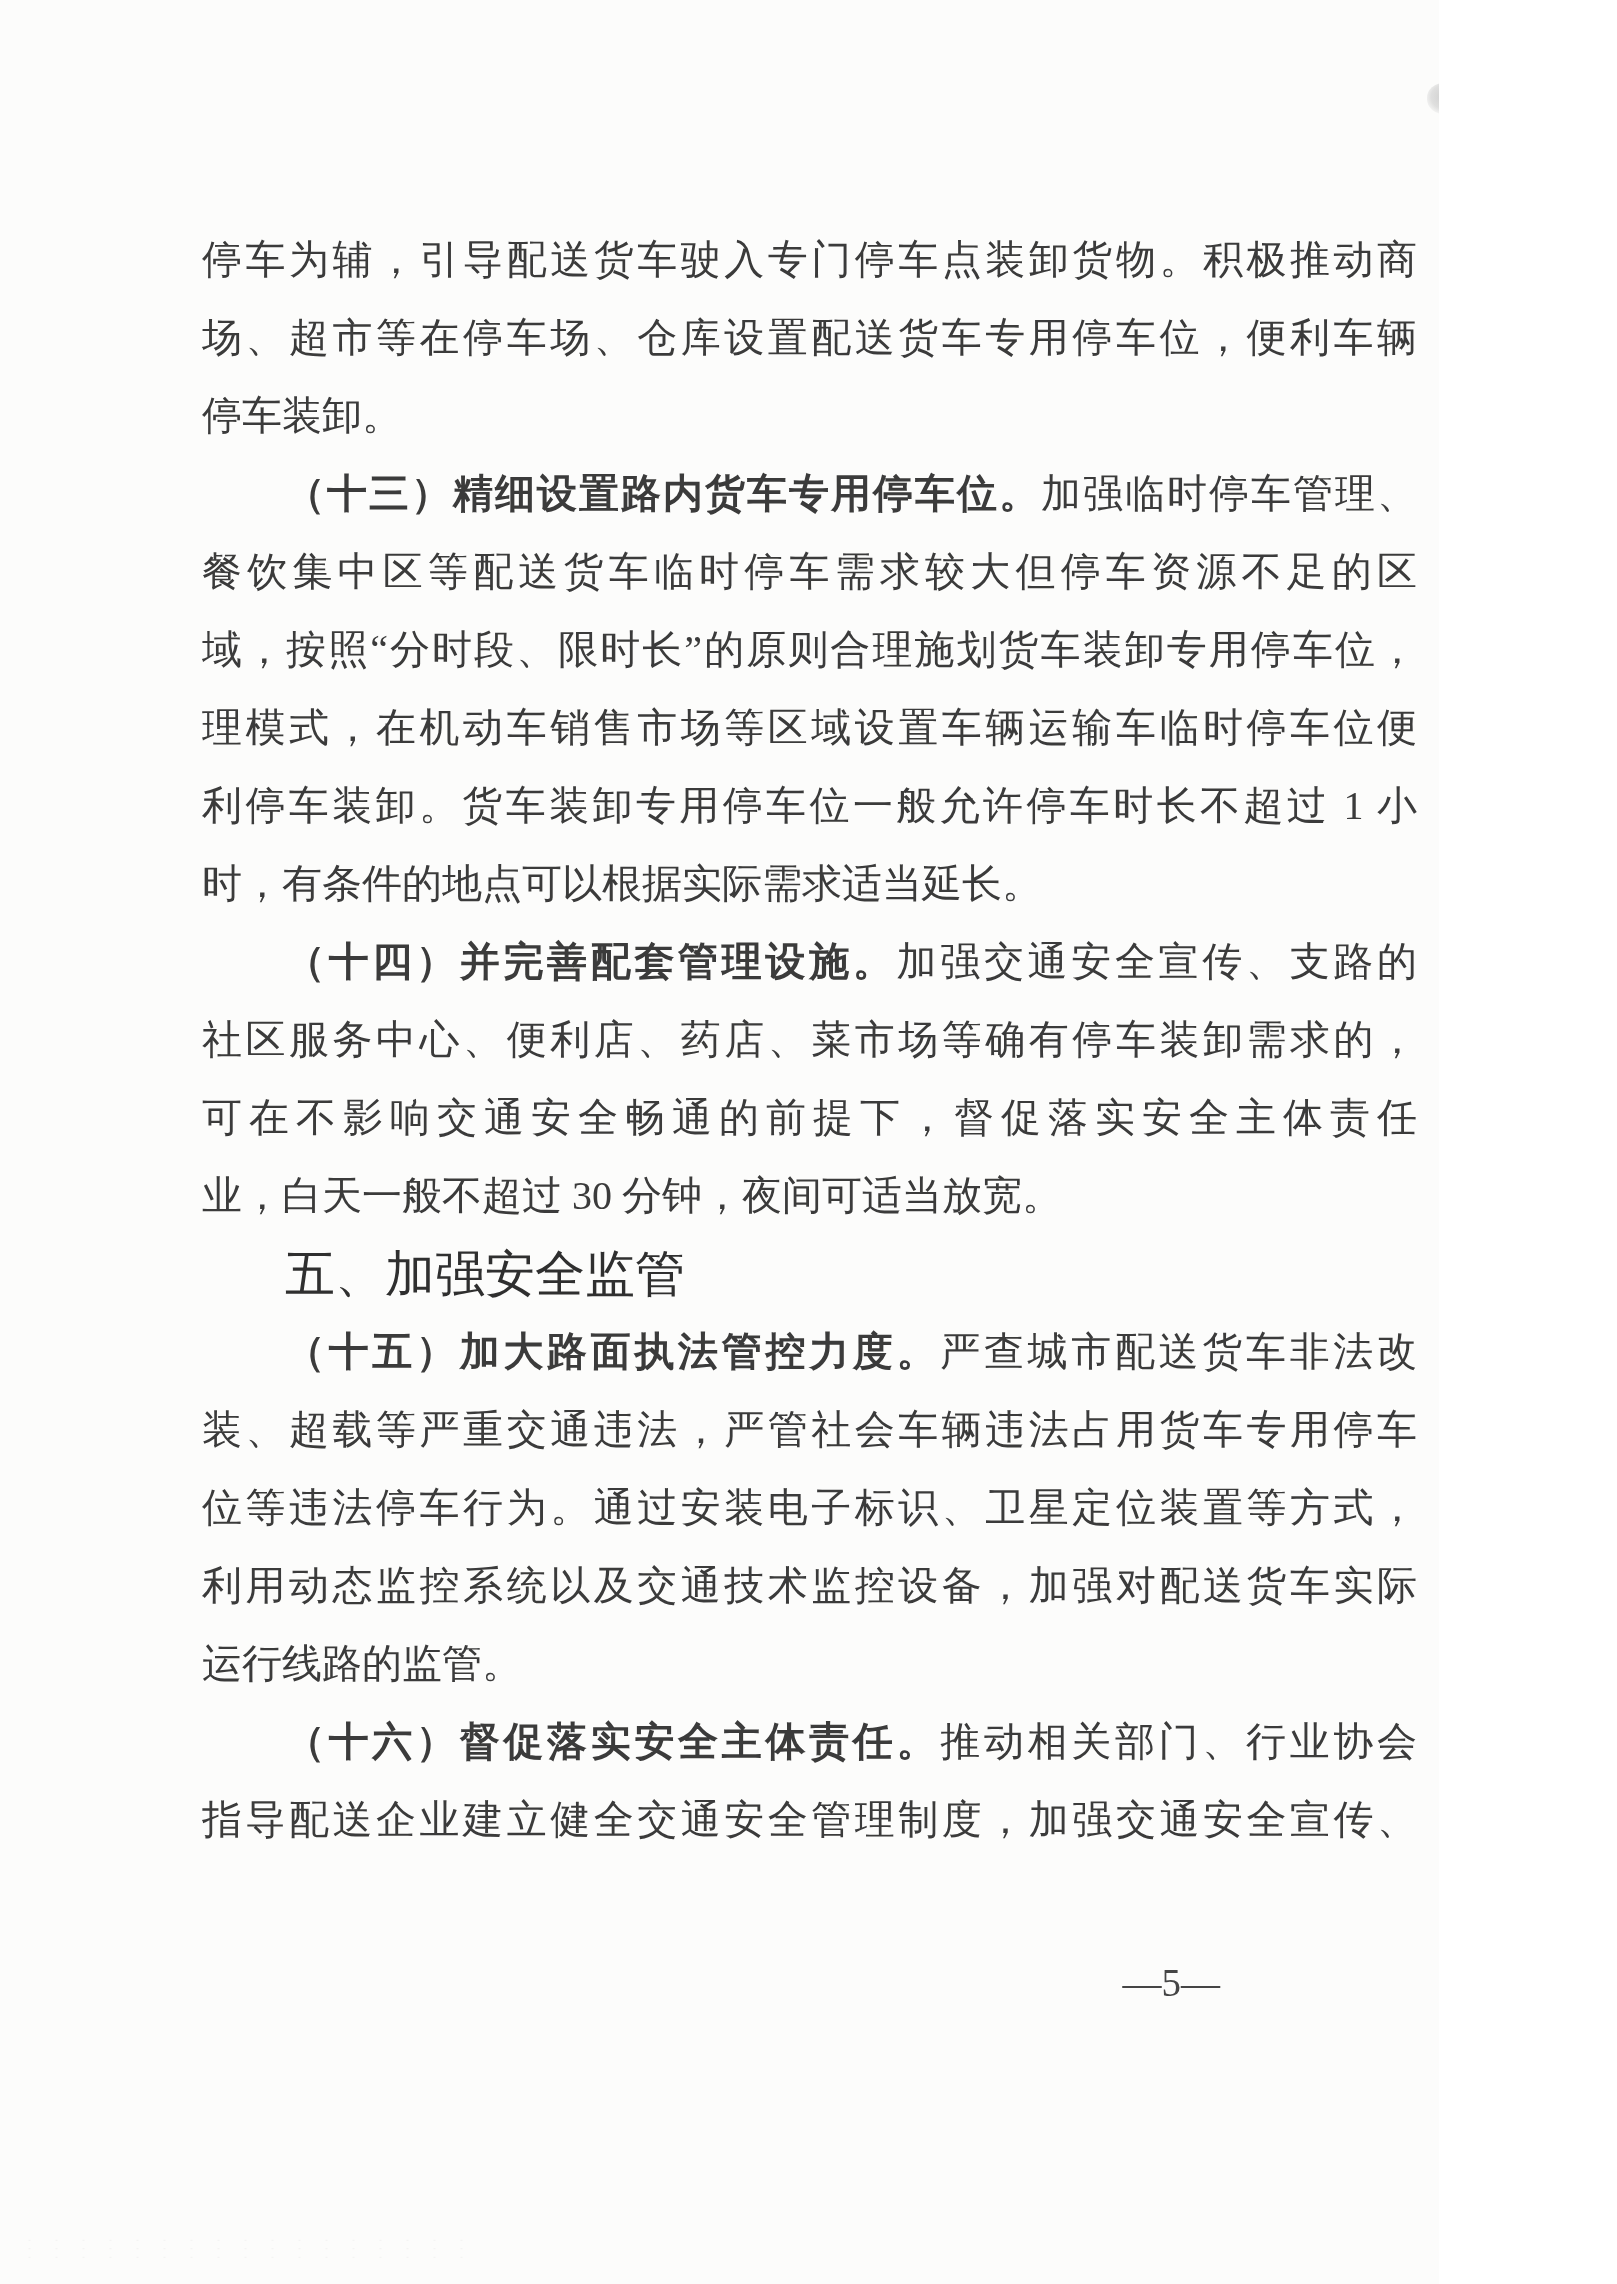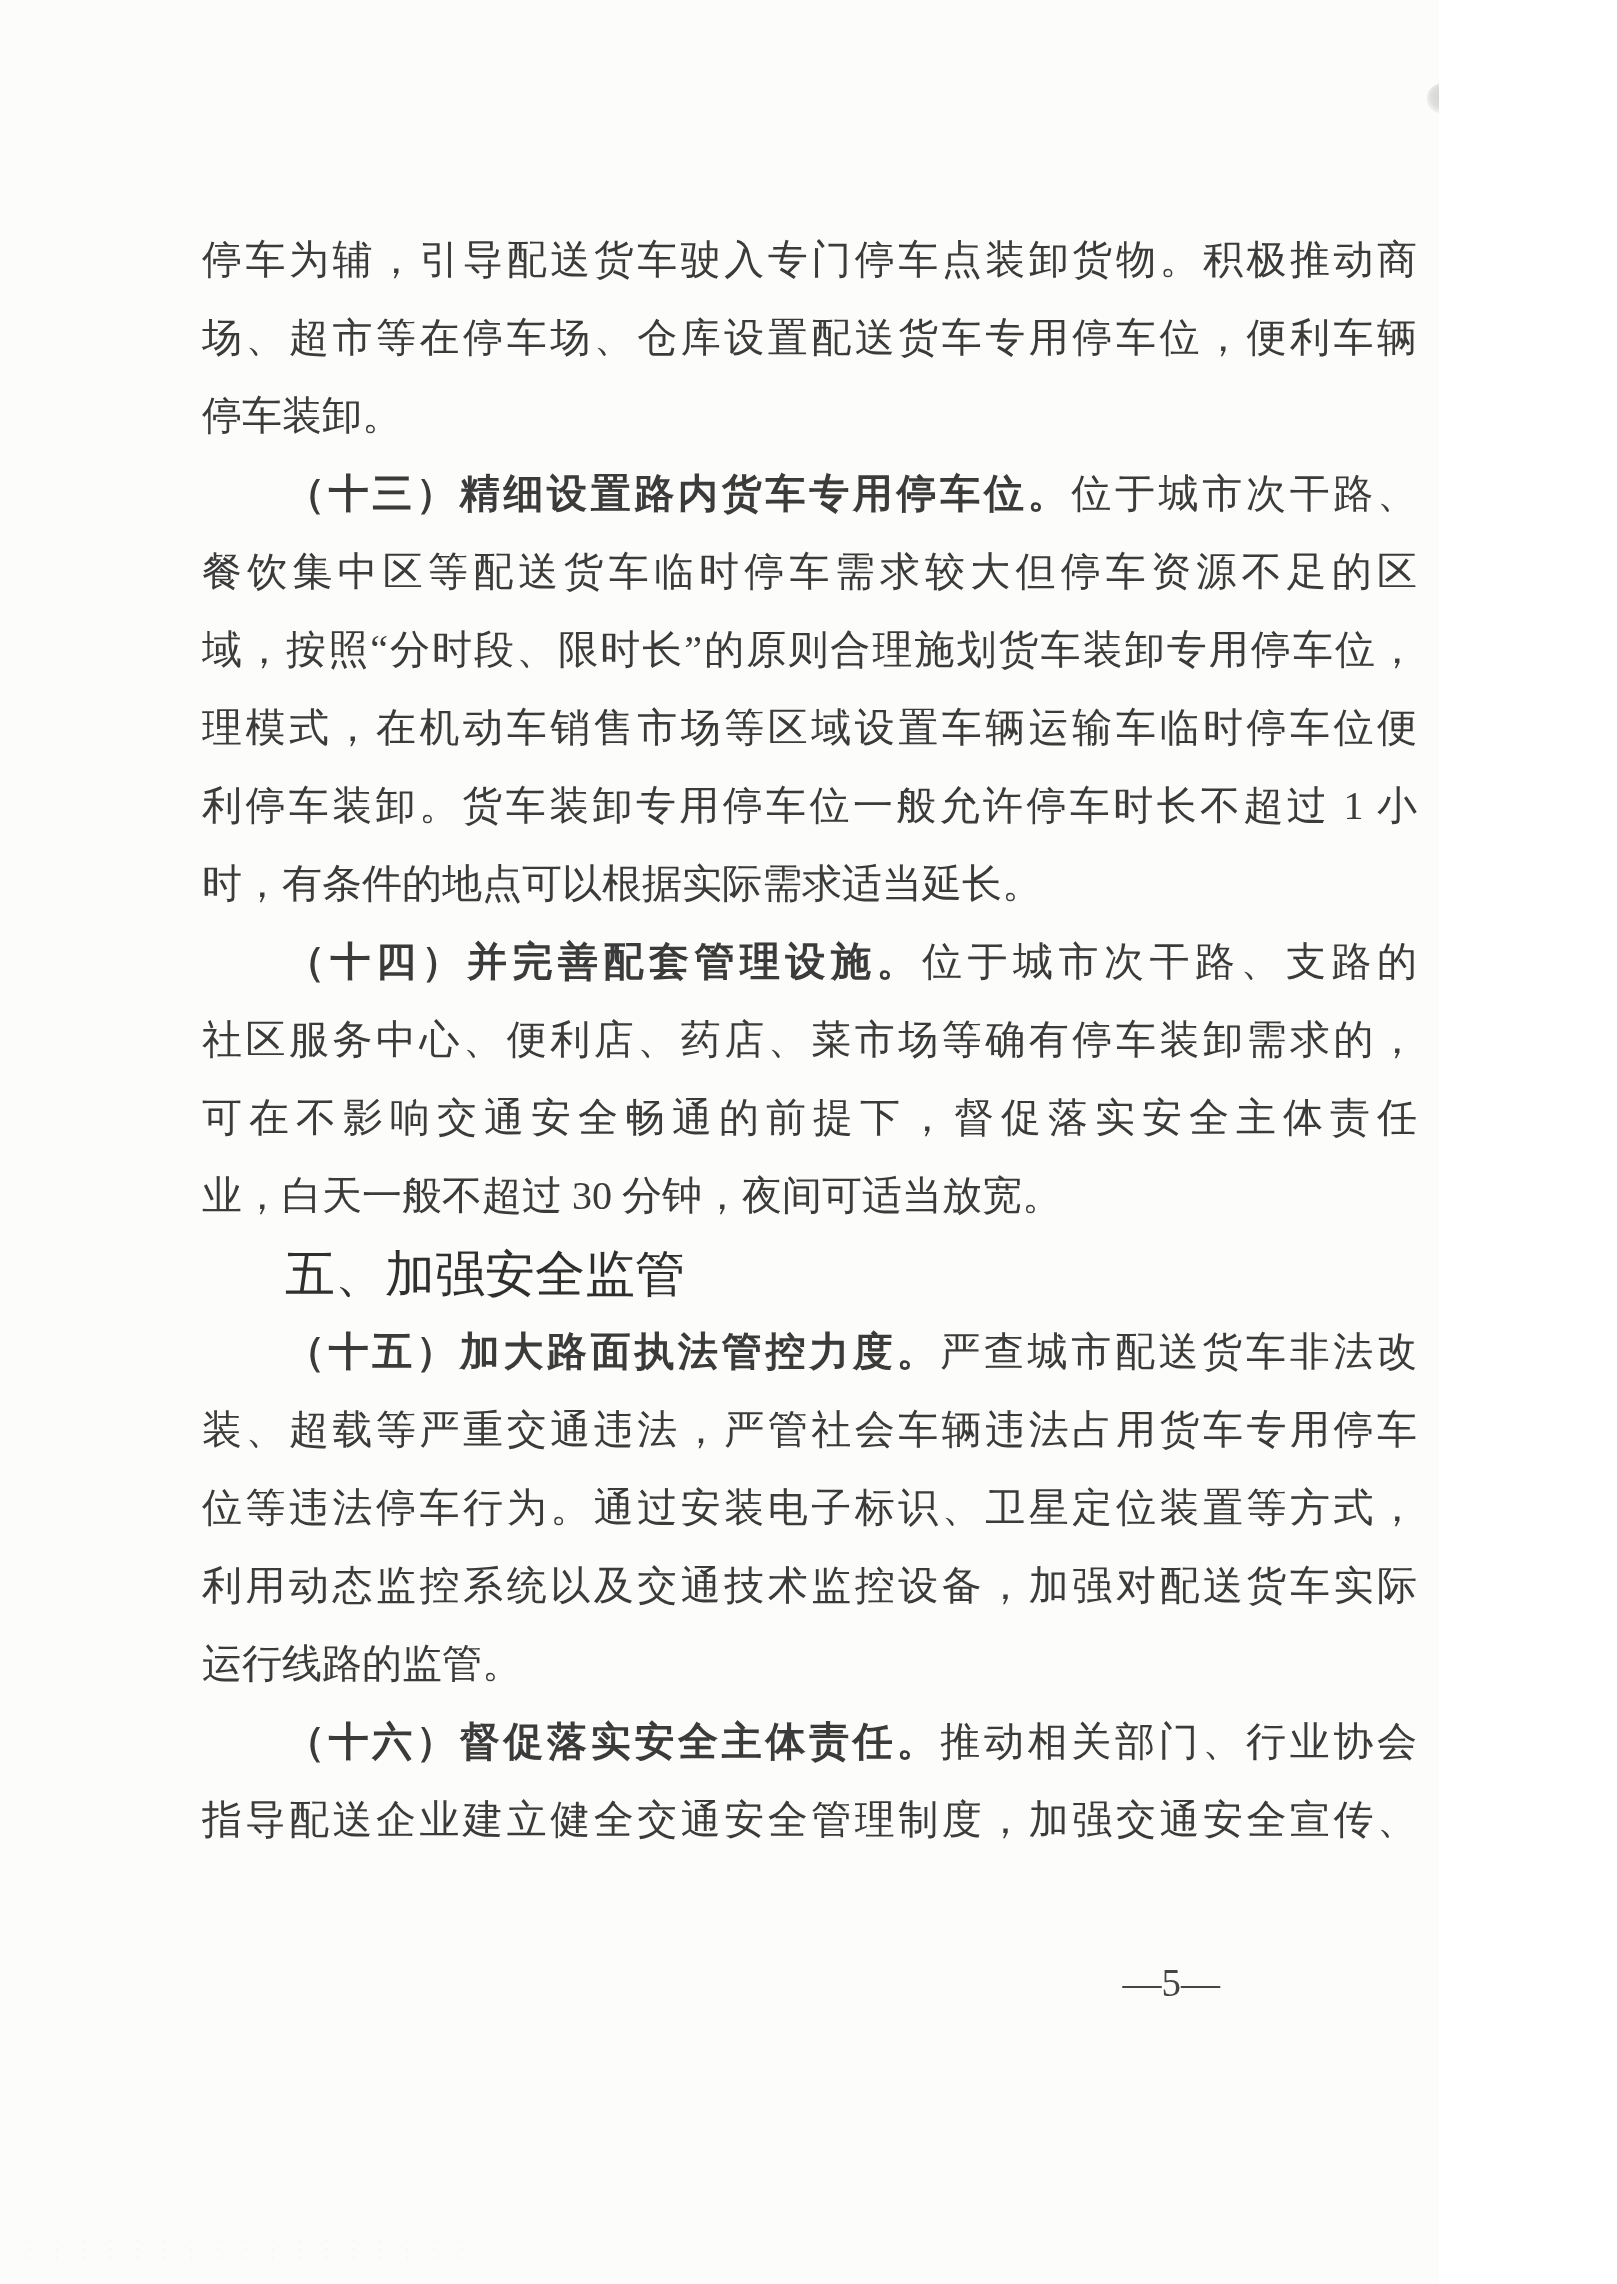--- a/index.html
+++ b/index.html
@@ -85,29 +85,29 @@
 <div class="page">
 
   <div class="smudge-a"></div>
   <div class="smudge-b"></div>
 
   <div class="textblock">
     <div class="line just">停车为辅，引导配送货车驶入专门停车点装卸货物。积极推动商</div>
     <div class="line just">场、超市等在停车场、仓库设置配送货车专用停车位，便利车辆</div>
     <div class="line left">停车装卸。</div>
     <div class="line just indent">
-      <span class="lead">（十三）精细设置路内货车专用停车位。</span><span>位于城市次干路、</span>
+      <span class="lead">（十三）精细设置路内货车专用停车位。</span><span>加强临时停车管理、</span>
     </div>
     <div class="line just">餐饮集中区等配送货车临时停车需求较大但停车资源不足的区</div>
     <div class="line just">域，按照“分时段、限时长”的原则合理施划货车装卸专用停车位，</div>
     <div class="line just">理模式，在机动车销售市场等区域设置车辆运输车临时停车位便</div>
     <div class="line just">利停车装卸。货车装卸专用停车位一般允许停车时长不超过 1 小</div>
     <div class="line left">时，有条件的地点可以根据实际需求适当延长。</div>
     <div class="line just indent">
-      <span class="lead">（十四）并完善配套管理设施。</span><span>位于城市次干路、支路的</span>
+      <span class="lead">（十四）并完善配套管理设施。</span><span>加强交通安全宣传、支路的</span>
     </div>
     <div class="line just">社区服务中心、便利店、药店、菜市场等确有停车装卸需求的，</div>
     <div class="line just">可在不影响交通安全畅通的前提下，督促落实安全主体责任</div>
     <div class="line left">业，白天一般不超过 30 分钟，夜间可适当放宽。</div>
     <div class="line left indent heading">五、加强安全监管</div>
     <div class="line just indent">
       <span class="lead">（十五）加大路面执法管控力度。</span><span>严查城市配送货车非法改</span>
     </div>
     <div class="line just">装、超载等严重交通违法，严管社会车辆违法占用货车专用停车</div>
     <div class="line just">位等违法停车行为。通过安装电子标识、卫星定位装置等方式，</div>

